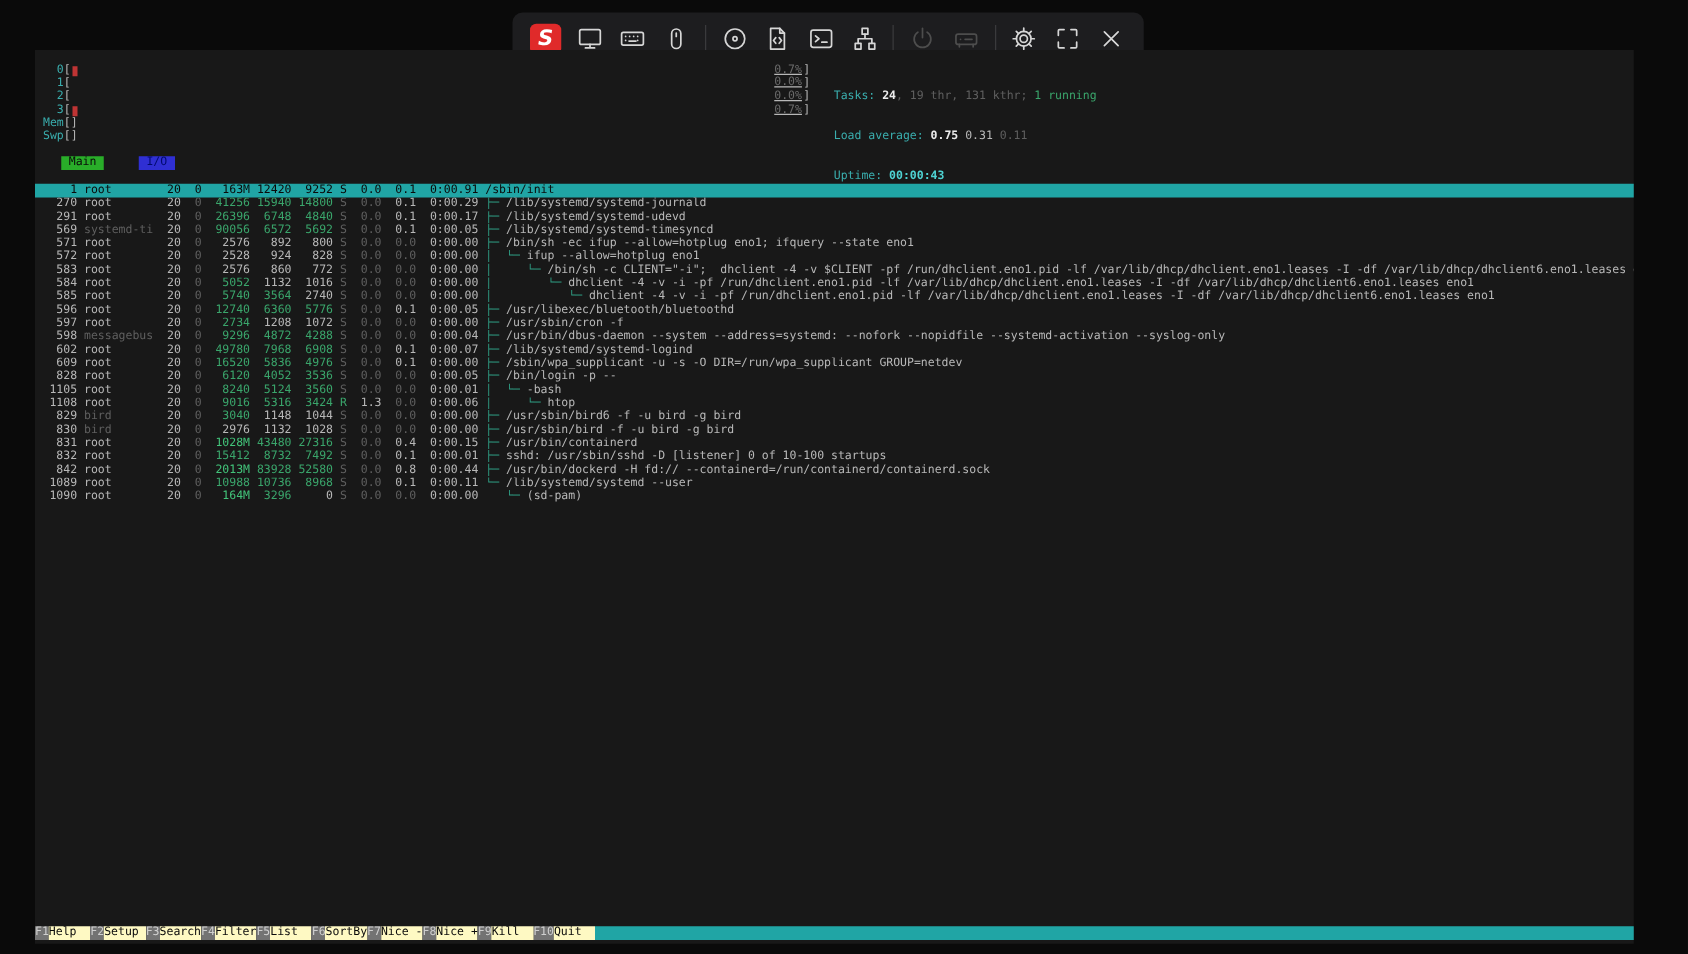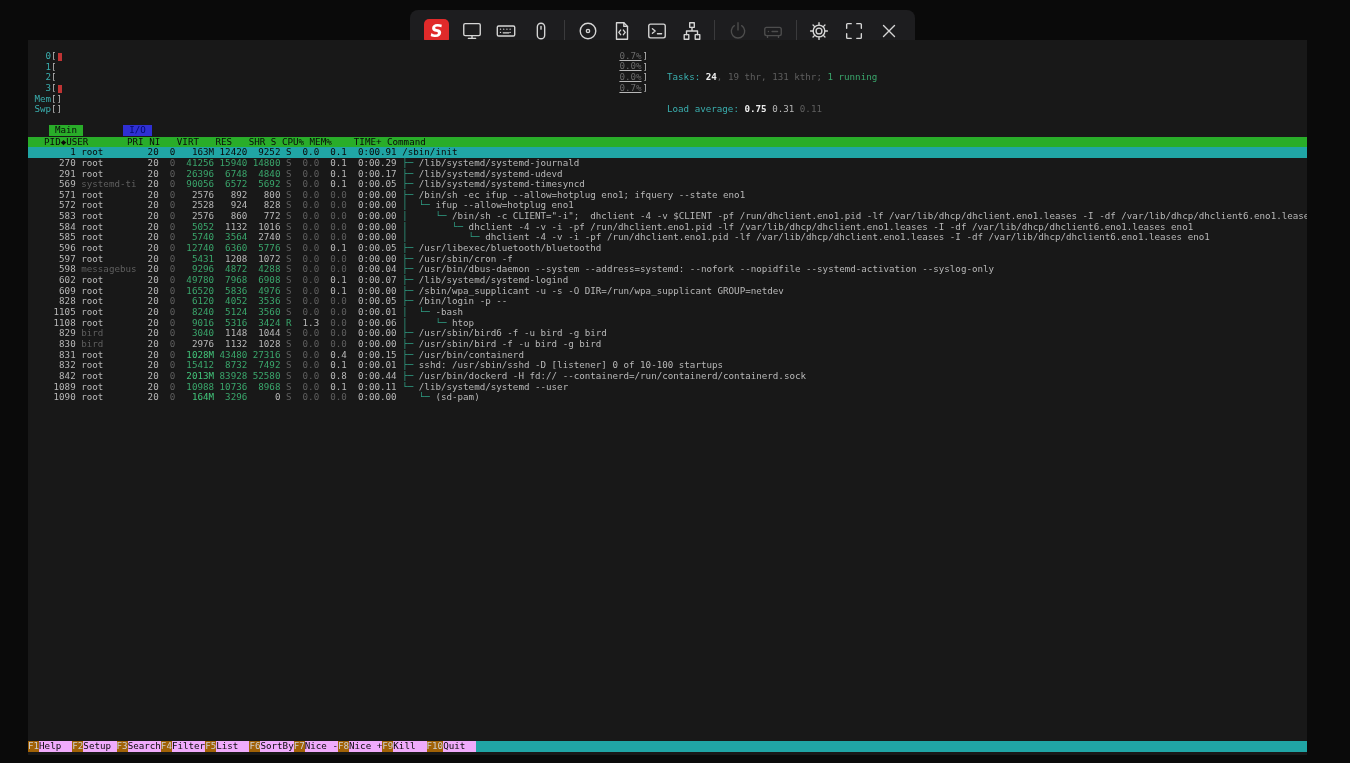--- a/index.html
+++ b/index.html
@@ -33,43 +33,43 @@
   .meters-right { position:absolute; left:634px; top:0; white-space:pre; }
   .meters-right .row { height:10.66px; }
   .lbl-cyan { color:#3aaeae; }
   .val-bold { color:#ececec; font-weight:bold; }
   .val-fg   { color:#b8b8b8;text-align:right; }
   .val-dim  { color:#5f5f5f; }
   .val-green{ color:#3aa56b; }
   .val-cyanb{ color:#4ed2d2; font-weight:bold; }
 
   
-  .tabs-row { position:absolute; left:5px; top:85px; height:10.66px; display:flex; gap:18px;padding-left:16px; }
+  .tabs-row { position:absolute; left:5px; top:85px; height:10.66px; display:flex; gap:6px;padding-left:16px; }
   .tab { padding:0 6px; height:10.66px; line-height:10.66px; cursor:pointer; }
   .tab-main { background:#29ad29; color:#0a0a0a; }
   .tab-io   { background:#2f2fd3; color:#000a6e;margin-left:22px; }
 
   
   .tbl-header { position:absolute; left:0; top:96.5px; right:0; height:10.66px;
                 background:#29ad29; color:#0a0a0a; white-space:pre; padding-left:5px; cursor:pointer; }
   .proc-rows { position:absolute; left:0; top:107.2px; right:0; }
-  .prow { height:10.66px; white-space:pre; overflow:hidden; padding-left:20px; cursor:default; }
+  .prow { height:10.66px; white-space:pre; overflow:hidden; padding-left:6px; cursor:default; }
   .prow span { color:#b8b8b8; }
   .prow .c-dim { color:#5f5f5f; }
   .prow .c-green { color:#3aa56b; }
   .prow .c-meg { color:#42c47a; }
   .prow .c-tree { color:#2f9e84; }
   .prow.sel { background:#20a5a5; }
   .prow.sel span { color:#0a0a0a; }
 
   
   .fnbar { position:absolute; left:0; right:0; bottom:3.5px; height:10.66px; display:flex;
            white-space:pre; }
-  .fk-num { color:#cfcfcf; background:#a16207; cursor:pointer; }
-  .fk-label { color:#0a0a0a; background:#f0abfc; cursor:pointer; }
+  .fk-num { color:#cfcfcf; background:#737373; cursor:pointer; }
+  .fk-label { color:#0a0a0a; background:#fef9c3; cursor:pointer; }
   .fk-fill { flex:1; background:#20a5a5; }
 </style>
 </head>
 <body>
 
 <div class="toolbar">
   <div class="tb-logo">S</div>
 
   <div class="tb-icon">
     <svg width="22" height="22" viewBox="0 0 24 24">
@@ -211,33 +211,32 @@
       <div class="row"><span class="lbl-cyan">Load average: </span><span class="val-bold">0.75</span><span class="val-fg"> </span><span class="val-fg">0.31</span><span class="val-dim"> </span><span class="val-dim">0.11</span></div>
       <div class="row"><span class="lbl-cyan">Uptime: </span><span class="val-cyanb">00:00:43</span></div>
     </div>
   </div>
 
   <div class="tabs-row">
     <div class="tab tab-main">Main</div>
     <div class="tab tab-io">I/O</div>
   </div>
 
-  <div class="tbl-header" id="tbl-header">  PID◆USER       PRI NI   VIRT   RES   SHR S CPU% MEM%    TIME+ Command</div>
   <div class="proc-rows" id="proc-rows">
       <div class="prow sel"><span>    1</span><span> </span><span>root      </span><span>  20</span><span class="c-dim">  0</span><span class="c-meg">   163M</span><span class="c-green"> 12420</span><span class="c-green">  9252</span><span class="c-dim"> S</span><span class="c-dim">  0.0</span><span>  0.1</span><span>  0:00.91</span><span> </span><span>/sbin/init</span></div>
       <div class="prow"><span>  270</span><span> </span><span>root      </span><span>  20</span><span class="c-dim">  0</span><span class="c-green">  41256</span><span class="c-green"> 15940</span><span class="c-green"> 14800</span><span class="c-dim"> S</span><span class="c-dim">  0.0</span><span>  0.1</span><span>  0:00.29</span><span> </span><span class="c-tree">├─ </span><span>/lib/systemd/systemd-journald</span></div>
       <div class="prow"><span>  291</span><span> </span><span>root      </span><span>  20</span><span class="c-dim">  0</span><span class="c-green">  26396</span><span class="c-green">  6748</span><span class="c-green">  4840</span><span class="c-dim"> S</span><span class="c-dim">  0.0</span><span>  0.1</span><span>  0:00.17</span><span> </span><span class="c-tree">├─ </span><span>/lib/systemd/systemd-udevd</span></div>
       <div class="prow"><span>  569</span><span> </span><span class="c-dim">systemd-ti</span><span>  20</span><span class="c-dim">  0</span><span class="c-green">  90056</span><span class="c-green">  6572</span><span class="c-green">  5692</span><span class="c-dim"> S</span><span class="c-dim">  0.0</span><span>  0.1</span><span>  0:00.05</span><span> </span><span class="c-tree">├─ </span><span>/lib/systemd/systemd-timesyncd</span></div>
       <div class="prow"><span>  571</span><span> </span><span>root      </span><span>  20</span><span class="c-dim">  0</span><span>   2576</span><span>   892</span><span>   800</span><span class="c-dim"> S</span><span class="c-dim">  0.0</span><span class="c-dim">  0.0</span><span>  0:00.00</span><span> </span><span class="c-tree">├─ </span><span>/bin/sh -ec ifup --allow=hotplug eno1; ifquery --state eno1</span></div>
       <div class="prow"><span>  572</span><span> </span><span>root      </span><span>  20</span><span class="c-dim">  0</span><span>   2528</span><span>   924</span><span>   828</span><span class="c-dim"> S</span><span class="c-dim">  0.0</span><span class="c-dim">  0.0</span><span>  0:00.00</span><span> </span><span class="c-tree">│  └─ </span><span>ifup --allow=hotplug eno1</span></div>
       <div class="prow"><span>  583</span><span> </span><span>root      </span><span>  20</span><span class="c-dim">  0</span><span>   2576</span><span>   860</span><span>   772</span><span class="c-dim"> S</span><span class="c-dim">  0.0</span><span class="c-dim">  0.0</span><span>  0:00.00</span><span> </span><span class="c-tree">│     └─ </span><span>/bin/sh -c CLIENT="-i";  dhclient -4 -v $CLIENT -pf /run/dhclient.eno1.pid -lf /var/lib/dhcp/dhclient.eno1.leases -I -df /var/lib/dhcp/dhclient6.eno1.leases eno1 ♦</span></div>
       <div class="prow"><span>  584</span><span> </span><span>root      </span><span>  20</span><span class="c-dim">  0</span><span class="c-green">   5052</span><span>  1132</span><span>  1016</span><span class="c-dim"> S</span><span class="c-dim">  0.0</span><span class="c-dim">  0.0</span><span>  0:00.00</span><span> </span><span class="c-tree">│        └─ </span><span>dhclient -4 -v -i -pf /run/dhclient.eno1.pid -lf /var/lib/dhcp/dhclient.eno1.leases -I -df /var/lib/dhcp/dhclient6.eno1.leases eno1</span></div>
       <div class="prow"><span>  585</span><span> </span><span>root      </span><span>  20</span><span class="c-dim">  0</span><span class="c-green">   5740</span><span class="c-green">  3564</span><span>  2740</span><span class="c-dim"> S</span><span class="c-dim">  0.0</span><span class="c-dim">  0.0</span><span>  0:00.00</span><span> </span><span class="c-tree">│           └─ </span><span>dhclient -4 -v -i -pf /run/dhclient.eno1.pid -lf /var/lib/dhcp/dhclient.eno1.leases -I -df /var/lib/dhcp/dhclient6.eno1.leases eno1</span></div>
       <div class="prow"><span>  596</span><span> </span><span>root      </span><span>  20</span><span class="c-dim">  0</span><span class="c-green">  12740</span><span class="c-green">  6360</span><span class="c-green">  5776</span><span class="c-dim"> S</span><span class="c-dim">  0.0</span><span>  0.1</span><span>  0:00.05</span><span> </span><span class="c-tree">├─ </span><span>/usr/libexec/bluetooth/bluetoothd</span></div>
-      <div class="prow"><span>  597</span><span> </span><span>root      </span><span>  20</span><span class="c-dim">  0</span><span class="c-green">   5431</span><span>  1208</span><span>  1072</span><span class="c-dim"> S</span><span class="c-dim">  0.0</span><span class="c-dim">  0.0</span><span>  0:00.00</span><span> </span><span class="c-tree">├─ </span><span>/usr/sbin/cron -f</span></div>
+      <div class="prow"><span>  597</span><span> </span><span>root      </span><span>  20</span><span class="c-dim">  0</span><span class="c-green">   2734</span><span>  1208</span><span>  1072</span><span class="c-dim"> S</span><span class="c-dim">  0.0</span><span class="c-dim">  0.0</span><span>  0:00.00</span><span> </span><span class="c-tree">├─ </span><span>/usr/sbin/cron -f</span></div>
       <div class="prow"><span>  598</span><span> </span><span class="c-dim">messagebus</span><span>  20</span><span class="c-dim">  0</span><span class="c-green">   9296</span><span class="c-green">  4872</span><span class="c-green">  4288</span><span class="c-dim"> S</span><span class="c-dim">  0.0</span><span class="c-dim">  0.0</span><span>  0:00.04</span><span> </span><span class="c-tree">├─ </span><span>/usr/bin/dbus-daemon --system --address=systemd: --nofork --nopidfile --systemd-activation --syslog-only</span></div>
       <div class="prow"><span>  602</span><span> </span><span>root      </span><span>  20</span><span class="c-dim">  0</span><span class="c-green">  49780</span><span class="c-green">  7968</span><span class="c-green">  6908</span><span class="c-dim"> S</span><span class="c-dim">  0.0</span><span>  0.1</span><span>  0:00.07</span><span> </span><span class="c-tree">├─ </span><span>/lib/systemd/systemd-logind</span></div>
       <div class="prow"><span>  609</span><span> </span><span>root      </span><span>  20</span><span class="c-dim">  0</span><span class="c-green">  16520</span><span class="c-green">  5836</span><span class="c-green">  4976</span><span class="c-dim"> S</span><span class="c-dim">  0.0</span><span>  0.1</span><span>  0:00.00</span><span> </span><span class="c-tree">├─ </span><span>/sbin/wpa_supplicant -u -s -O DIR=/run/wpa_supplicant GROUP=netdev</span></div>
       <div class="prow"><span>  828</span><span> </span><span>root      </span><span>  20</span><span class="c-dim">  0</span><span class="c-green">   6120</span><span class="c-green">  4052</span><span class="c-green">  3536</span><span class="c-dim"> S</span><span class="c-dim">  0.0</span><span class="c-dim">  0.0</span><span>  0:00.05</span><span> </span><span class="c-tree">├─ </span><span>/bin/login -p --</span></div>
       <div class="prow"><span> 1105</span><span> </span><span>root      </span><span>  20</span><span class="c-dim">  0</span><span class="c-green">   8240</span><span class="c-green">  5124</span><span class="c-green">  3560</span><span class="c-dim"> S</span><span class="c-dim">  0.0</span><span class="c-dim">  0.0</span><span>  0:00.01</span><span> </span><span class="c-tree">│  └─ </span><span>-bash</span></div>
       <div class="prow"><span> 1108</span><span> </span><span>root      </span><span>  20</span><span class="c-dim">  0</span><span class="c-green">   9016</span><span class="c-green">  5316</span><span class="c-green">  3424</span><span class="c-green"> R</span><span>  1.3</span><span class="c-dim">  0.0</span><span>  0:00.06</span><span> </span><span class="c-tree">│     └─ </span><span>htop</span></div>
       <div class="prow"><span>  829</span><span> </span><span class="c-dim">bird      </span><span>  20</span><span class="c-dim">  0</span><span class="c-green">   3040</span><span>  1148</span><span>  1044</span><span class="c-dim"> S</span><span class="c-dim">  0.0</span><span class="c-dim">  0.0</span><span>  0:00.00</span><span> </span><span class="c-tree">├─ </span><span>/usr/sbin/bird6 -f -u bird -g bird</span></div>
       <div class="prow"><span>  830</span><span> </span><span class="c-dim">bird      </span><span>  20</span><span class="c-dim">  0</span><span>   2976</span><span>  1132</span><span>  1028</span><span class="c-dim"> S</span><span class="c-dim">  0.0</span><span class="c-dim">  0.0</span><span>  0:00.00</span><span> </span><span class="c-tree">├─ </span><span>/usr/sbin/bird -f -u bird -g bird</span></div>
       <div class="prow"><span>  831</span><span> </span><span>root      </span><span>  20</span><span class="c-dim">  0</span><span class="c-meg">  1028M</span><span class="c-green"> 43480</span><span class="c-green"> 27316</span><span class="c-dim"> S</span><span class="c-dim">  0.0</span><span>  0.4</span><span>  0:00.15</span><span> </span><span class="c-tree">├─ </span><span>/usr/bin/containerd</span></div>
       <div class="prow"><span>  832</span><span> </span><span>root      </span><span>  20</span><span class="c-dim">  0</span><span class="c-green">  15412</span><span class="c-green">  8732</span><span class="c-green">  7492</span><span class="c-dim"> S</span><span class="c-dim">  0.0</span><span>  0.1</span><span>  0:00.01</span><span> </span><span class="c-tree">├─ </span><span>sshd: /usr/sbin/sshd -D [listener] 0 of 10-100 startups</span></div>

